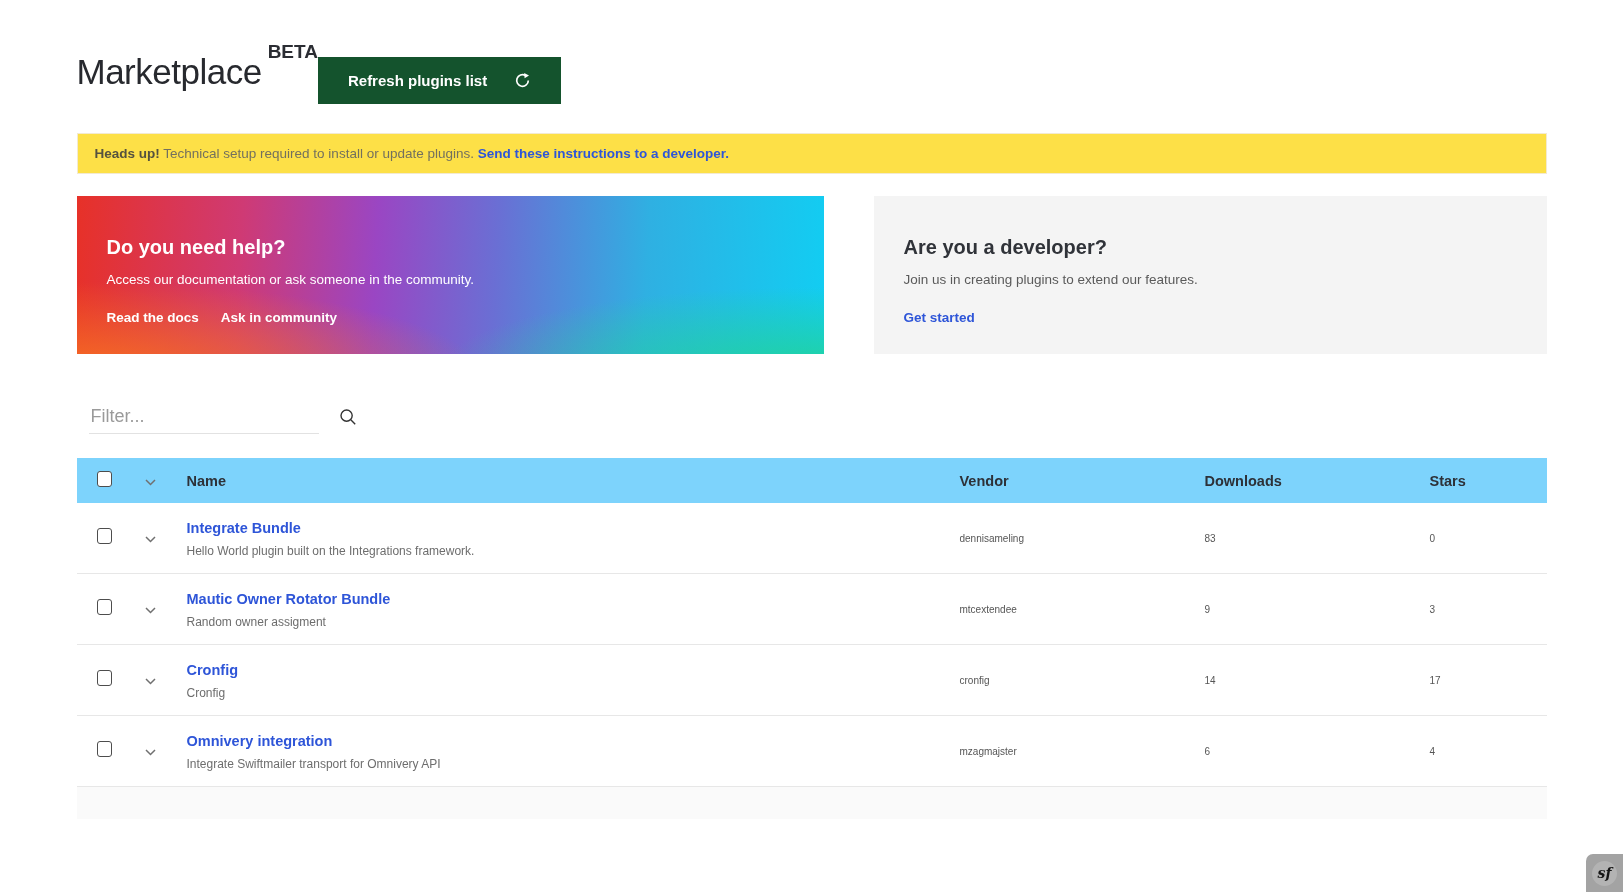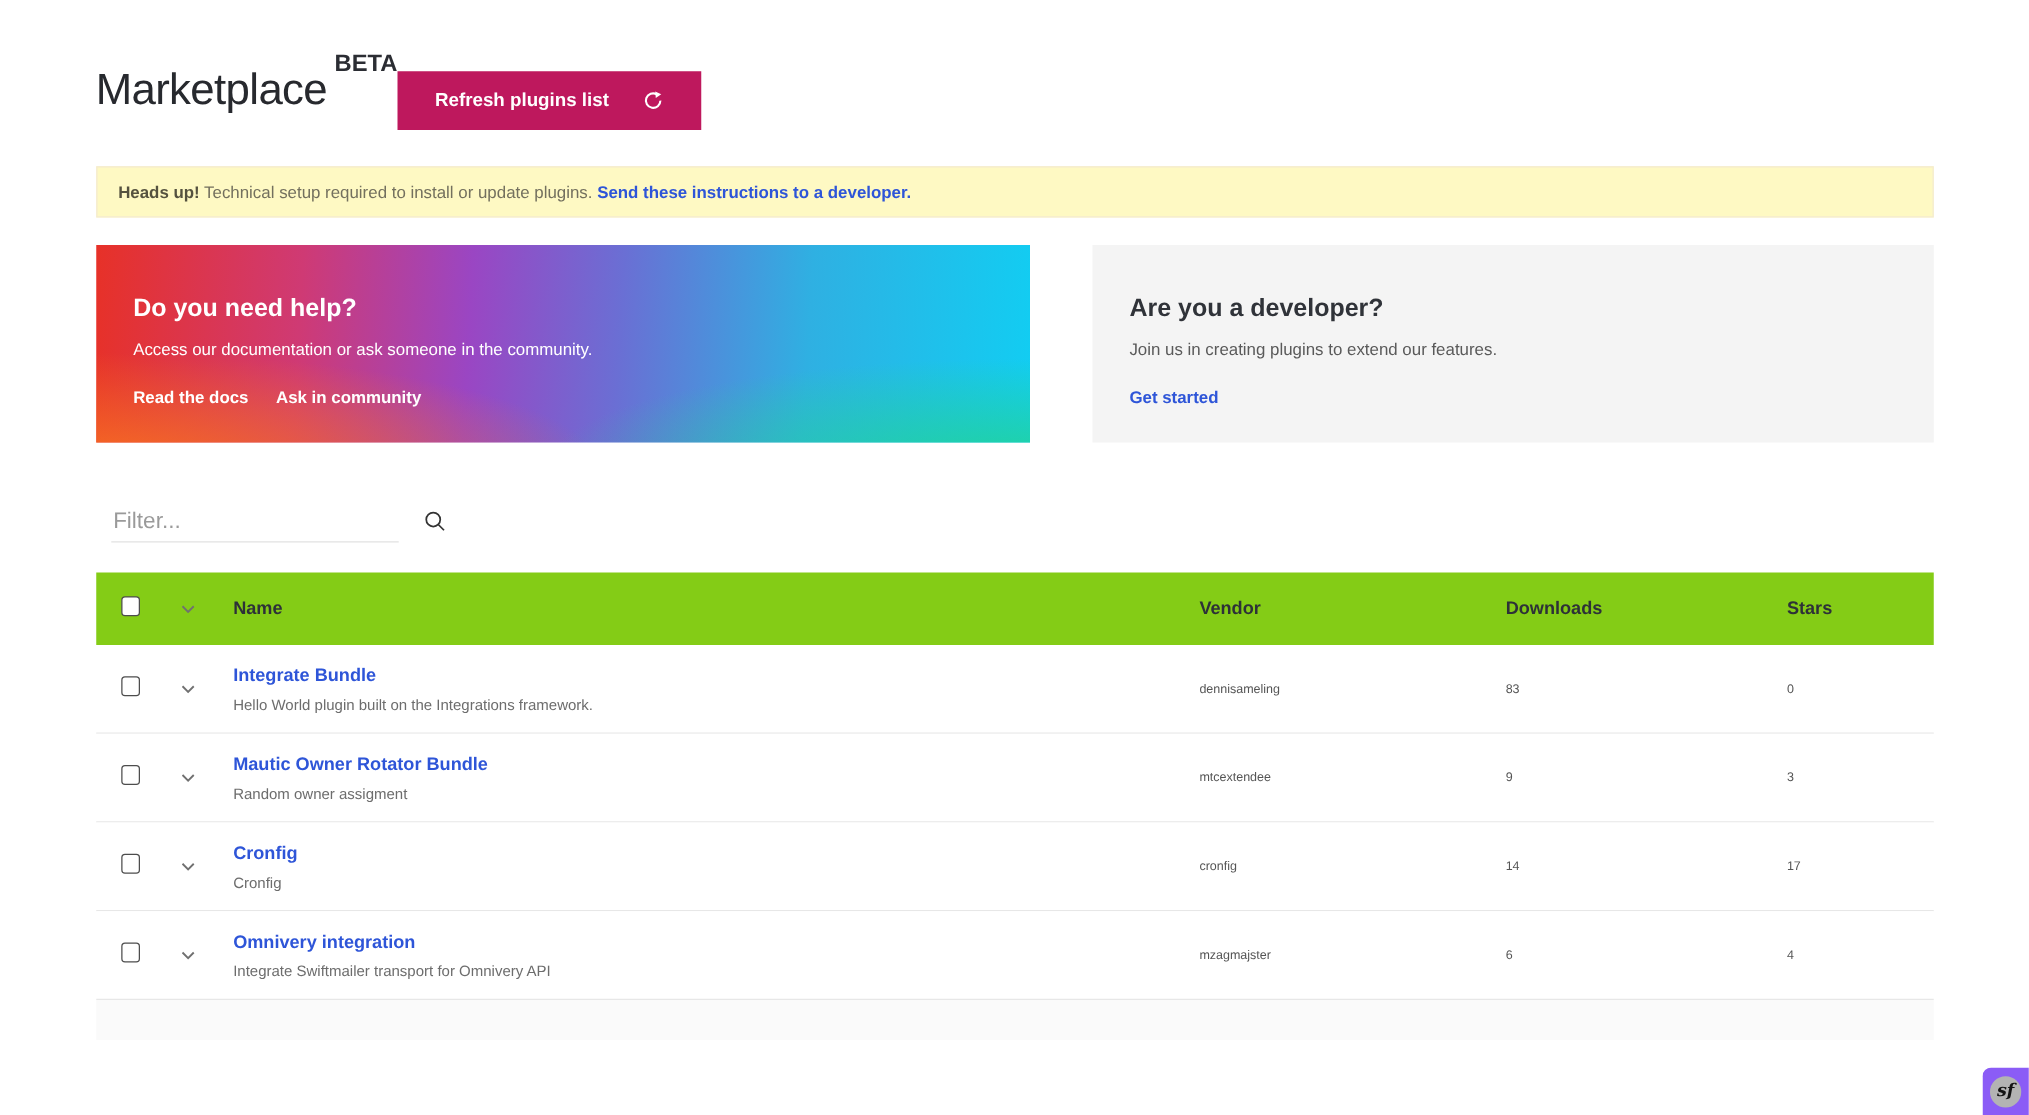--- a/index.html
+++ b/index.html
@@ -19,31 +19,31 @@
   }
   .page-title {
     font-size: 35px; font-weight: 500; color: #27292e; letter-spacing: -0.5px;
   }
   .page-title sup {
     font-size: 19px; font-weight: 600; color: #2b2d33;
     position: relative; top: -13px; margin-left: 6px; letter-spacing: 0;
   }
   .btn-primary {
     border: none; cursor: pointer;
-    background: #be185d; color: #fff;
+    background: #14532d; color: #fff;
     height: 47px; padding: 0 30px; margin-top: 5px;
     font-family: inherit; font-size: 15px; font-weight: 600;
     display: flex; align-items: center; gap: 27px;
   }
   .btn-primary svg { display: block; }
 
   
   .alert {
     margin-top: 29px;
-    background: #fef9c3;
+    background: #fde047;
     border: 1px solid #f3ead0;
     padding: 12px 17px;
     font-size: 13.5px; color: #73705e;
   }
   .alert strong { color: #55523f; }
   .alert a { color: #2e55d8; font-weight: 700; text-decoration: none; }
 
   
   .cards { margin-top: 22px; display: flex; gap: 50px; }
   .card { height: 158px; padding: 26px 30px; }
@@ -77,40 +77,40 @@
   .search-btn { background: none; border: none; cursor: pointer; margin-left: 18px; padding: 2px; }
 
   
   .plugins-table { margin-top: 24px; }
   .thead, .trow, .trow-partial {
     display: grid;
     grid-template-columns: 44px 46px 1fr 245px 225px 117px;
     align-items: center;
     padding-left: 20px;
   }
-  .thead { background: #84cc16; height: 58px; }
+  .thead { background: #7dd3fc; height: 45px; }
   .thead .col-label { font-size: 14.5px; font-weight: 700; color: #2d3138; }
   .trow { height: 71px; border-bottom: 1px solid #e7e7e7; background: #fff; }
   .trow-partial { height: 32px; background: #fafafa; }
   .checkbox {
     width: 15px; height: 16px; border: 1.5px solid #4d4d4d; border-radius: 3px;
     background: #fff; display: inline-block; cursor: pointer;
   }
   .chev { display: inline-block; cursor: pointer; padding: 4px; }
   .plugin-link {
     font-size: 14.5px; font-weight: 700; color: #2e55d8;
     text-decoration: none; cursor: pointer;
   }
   .plugin-desc { font-size: 12px; color: #6d6d6d; margin-top: 7px; }
   .cell-meta { font-size: 10px; color: #555; }
 
   
   .sf-toggle {
     position: fixed; right: 0; bottom: 0;
-    width: 37px; height: 38px; background: #8b5cf6;
+    width: 37px; height: 38px; background: #a3a3a3;
     border-top-left-radius: 7px;
     display: flex; align-items: center; justify-content: center;
     cursor: pointer;
   }
   .sf-circle {
     width: 25px; height: 25px; border-radius: 50%;
     background: #b3b3b3; color: #141414;
     font-family: "DejaVu Serif", serif; font-style: italic; font-weight: 700;
     font-size: 14px; display: flex; align-items: center; justify-content: center;
   }

